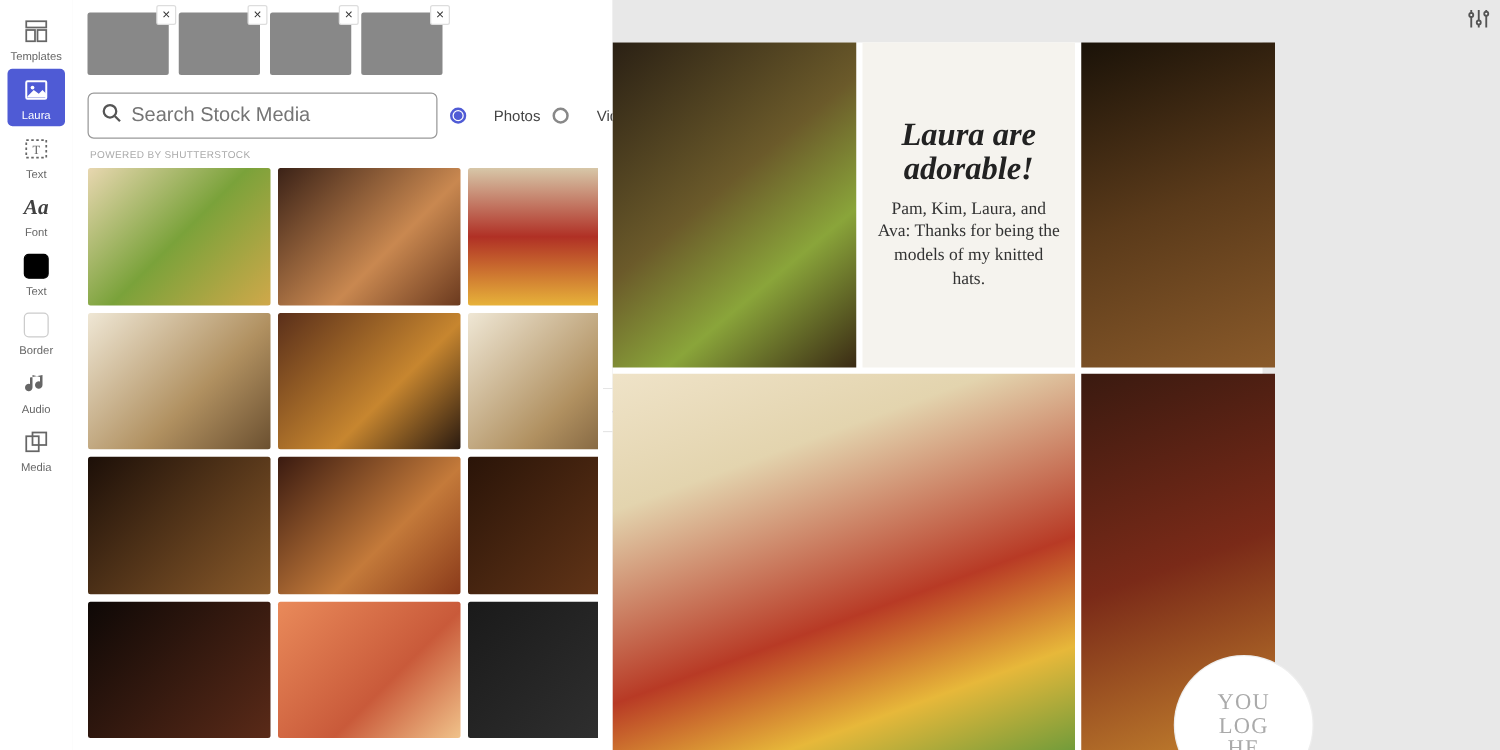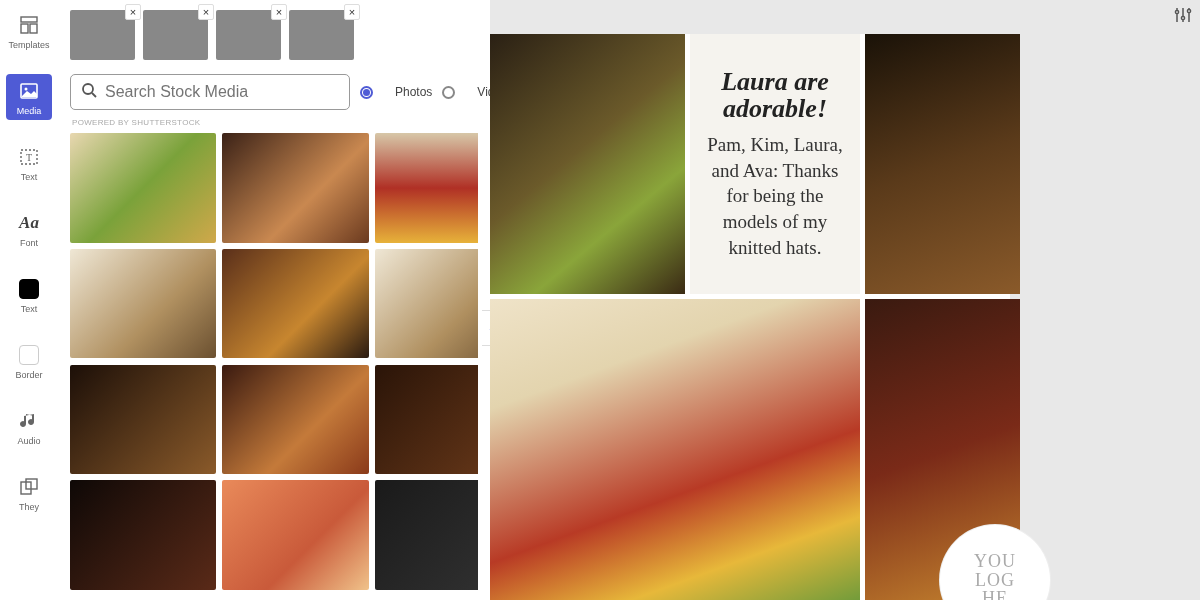--- a/index.html
+++ b/index.html
@@ -1,19 +1,19 @@
 <!DOCTYPE html>
 <html><head>
 <meta charset="utf-8">
 <style>
 * { box-sizing: border-box; margin: 0; padding: 0; }
 body { font-family: -apple-system, BlinkMacSystemFont, "Segoe UI", Arial, sans-serif; background: #f0f0f0; width: 1200px; height: 600px; overflow: hidden; display: flex; }
 
 
-.nav { width: 58px; background: #fff; display: flex; flex-direction: column; align-items: center; padding-top: 8px; gap: 20px; }
+.nav { width: 58px; background: #fff; display: flex; flex-direction: column; align-items: center; padding-top: 8px; gap: 1px; }
 .nav-item { width: 46px; display: flex; flex-direction: column; align-items: center; padding: 6px 0 4px; cursor: pointer; border-radius: 4px; }
 .nav-item.active { background: #4f5bd5; color: #fff; }
 .nav-item .icon { width: 22px; height: 22px; display: flex; align-items: center; justify-content: center; }
 .nav-item .label { font-size: 9px; margin-top: 4px; color: #666; }
 .nav-item.active .label { color: #fff; }
 .nav-item .text-swatch { width: 20px; height: 20px; border-radius: 4px; border: 1px solid #ccc; }
 .nav-item .text-swatch.black { background: #000; border-color: #000; }
 
 
 .panel { width: 432px; background: #fff; display: flex; flex-direction: column; padding: 10px 12px 0 12px; position: relative; }
@@ -39,21 +39,21 @@
 
 .collapse { position: absolute; right: -12px; top: 310px; width: 20px; height: 36px; background: #fff; border: 1px solid #ddd; border-left: none; border-radius: 0 10px 10px 0; display: flex; align-items: center; justify-content: center; cursor: pointer; color: #4f5bd5; font-size: 13px; }
 
 
 .canvas-area { flex: 1; background: #e8e8e8; position: relative; overflow: hidden; }
 .canvas-tools { position: absolute; top: 6px; right: 8px; color: #555; cursor: pointer; font-size: 15px; }
 .canvas { position: absolute; left: 0; top: 34px; width: 520px; height: 566px; background: #fff; display: grid; grid-template-columns: 195px 170px 155px; grid-template-rows: 260px 306px; gap: 5px; }
 .tile { background: #999; position: relative; }
 .tile.text { background: #f5f3ee; display: flex; flex-direction: column; align-items: center; justify-content: center; padding: 12px; text-align: center; }
 .tile.text .headline { font-family: Georgia, serif; font-style: italic; font-weight: bold; font-size: 26px; line-height: 1.05; color: #222; margin-bottom: 10px; }
-.tile.text .body { font-family: Georgia, serif; font-size: 19px; line-height: 1.35; color: #333; }
+.tile.text .body { font-family: Georgia, serif; font-size: 14px; line-height: 1.35; color: #333; }
 .c1 { grid-column: 1; grid-row: 1; }
 .c2 { grid-column: 2; grid-row: 1; }
 .c3 { grid-column: 3; grid-row: 1; }
 .c4 { grid-column: 1 / span 2; grid-row: 2; }
 .c5 { grid-column: 3; grid-row: 2; }
 .logo-badge { position: absolute; bottom: -30px; right: -30px; width: 110px; height: 110px; background: #fff; border-radius: 50%; display: flex; align-items: center; justify-content: center; font-family: Georgia, serif; color: #aaa; font-size: 18px; line-height: 1.05; text-align: center; letter-spacing: 1px; box-shadow: 0 0 0 1px #eee; }
 
 
 .bg-a{background:linear-gradient(135deg,#6b5a3a,#2e2419 60%,#8aa33a);}
 .bg-b{background:linear-gradient(135deg,#3b2217,#c98850 60%,#6b3a1f);}
@@ -92,21 +92,21 @@
     <span class="label">Templates</span>
   </div>
   <div class="nav-item active">
     <span class="icon">
       <svg width="20" height="20" viewBox="0 0 20 20" fill="#fff">
           <rect x="2" y="3" width="16" height="14" rx="1" fill="none" stroke="#fff" stroke-width="1.6"></rect>
           <circle cx="7" cy="8" r="1.5"></circle>
           <path d="M3 15 L8 10 L12 13 L15 10 L18 13 V16 H3 Z"></path>
         </svg>
     </span>
-    <span class="label">Media</span>
+    <span class="label">Laura</span>
   </div>
   <div class="nav-item">
     <span class="icon">
       <svg width="20" height="20" viewBox="0 0 20 20" fill="none" stroke="#666" stroke-width="1.4">
           <rect x="2" y="3" width="16" height="14" stroke-dasharray="2 2"></rect>
           <text x="10" y="14" font-size="10" font-family="serif" fill="#666" text-anchor="middle" stroke="none">T</text>
         </svg>
     </span>
     <span class="label">Text</span>
   </div>
@@ -136,21 +136,21 @@
     </span>
     <span class="label">Audio</span>
   </div>
   <div class="nav-item">
     <span class="icon">
       <svg width="20" height="20" viewBox="0 0 20 20" fill="none" stroke="#666" stroke-width="1.4">
           <rect x="2" y="5" width="10" height="12"></rect>
           <rect x="7" y="2" width="11" height="10"></rect>
         </svg>
     </span>
-    <span class="label">They</span>
+    <span class="label">Media</span>
   </div>
 </div>
 
 <div class="panel">
   <div class="selected-row">
     <div class="selected-thumb">
         <div class="img bg-a"></div>
         <div class="remove">×</div>
       </div>
     <div class="selected-thumb">

